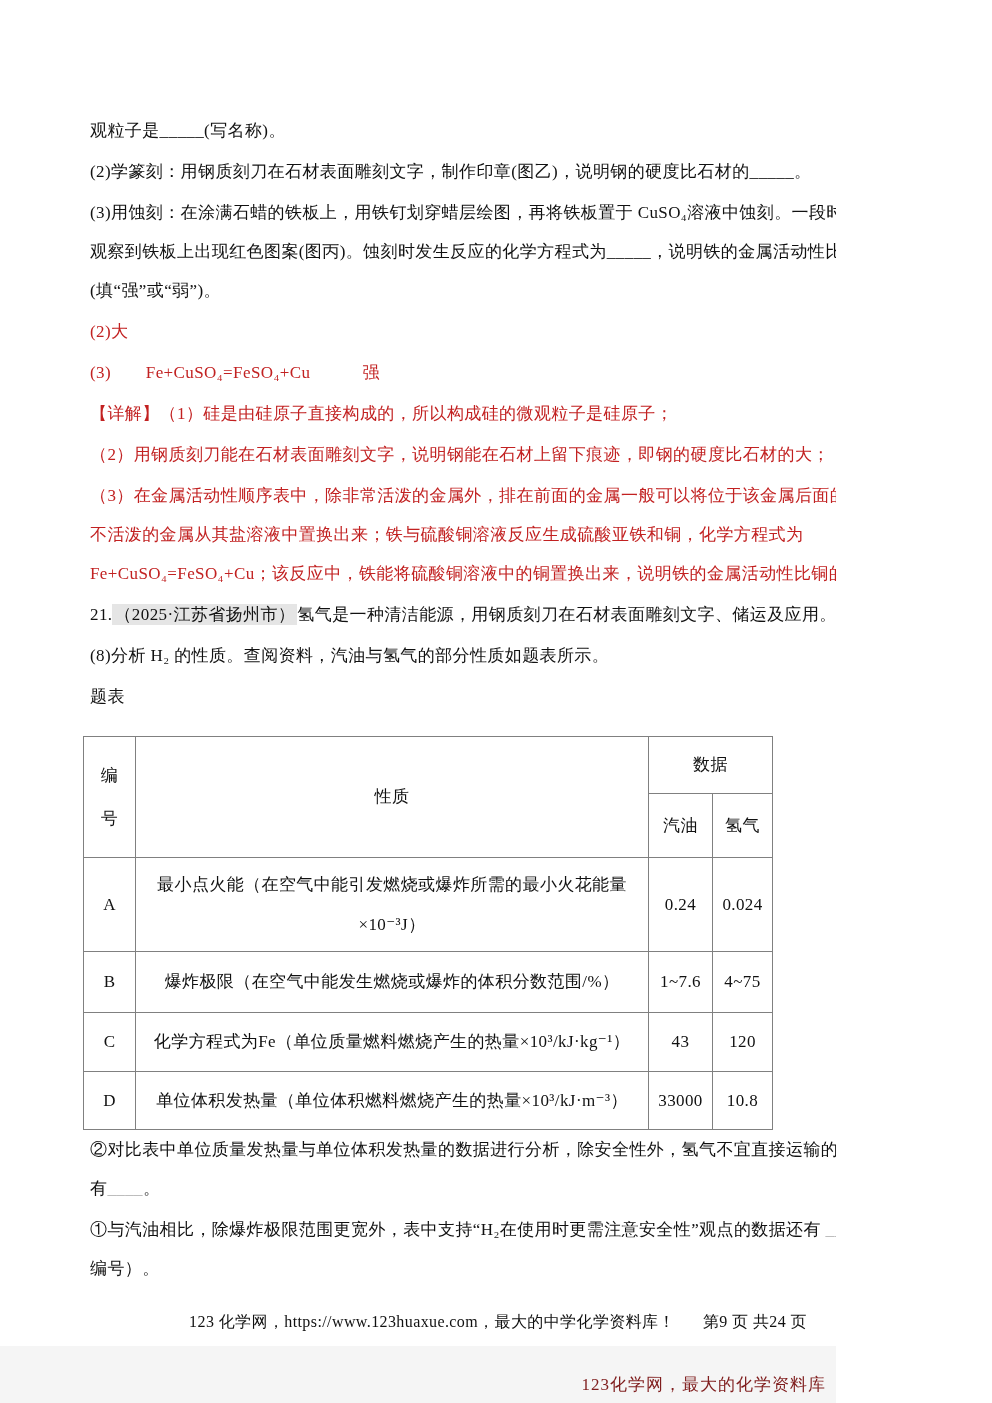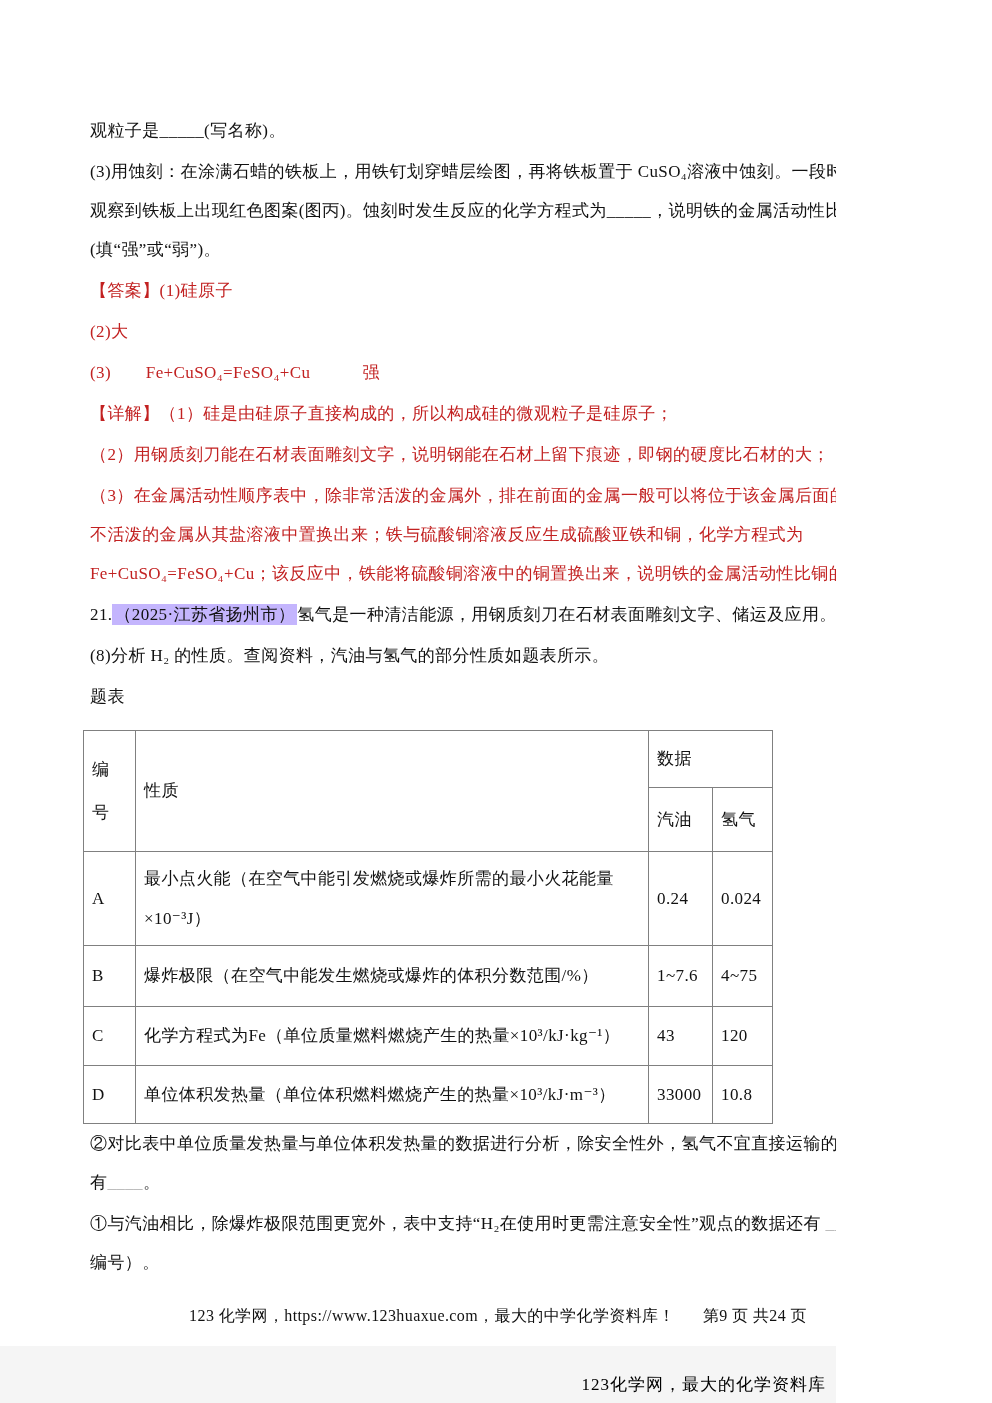--- a/index.html
+++ b/index.html
@@ -2,53 +2,53 @@
 <html><head>
 <meta charset="utf-8">
 <style>
   html,body{margin:0;padding:0;background:#fff;}
   .page{position:relative;width:836px;height:1403px;background:#ffffff;overflow:hidden;
         font-family:"Liberation Serif","DejaVu Serif",serif;color:#111;}
   .content{position:absolute;left:90px;top:111px;width:816px;}
   p.tline{margin:0 0 2px 0;font-size:17px;line-height:39px;letter-spacing:0.4px;}
   .red{color:#c22121;}
   .caption{line-height:30px;}
-  .hl{background:#c4b5fd;padding:1px 2px;}
+  .hl{background:#e5e5e5;padding:1px 2px;}
   .blank{color:#b3b3b3;}
-  table.props{border-collapse:collapse;table-layout:fixed;width:689px;margin:14px 0 0 -7px;}
+  table.props{border-collapse:collapse;table-layout:fixed;width:689px;margin:20px 0 0 -7px;text-align:center;}
   table.props td{border:1px solid #808080;font-size:17px;vertical-align:middle;
                  padding:2px 8px;line-height:40px;letter-spacing:0.4px;background:#fff;}
   td.cell-id{padding-left:9px;}
   td.cell-prop{padding-left:10px;}
   td.cell-val{padding-left:9px;}
   .vwrap{display:inline-block;width:1.15em;word-break:break-all;line-height:43px;}
   tr.h-hdr1 td{height:52px;}
   tr.h-hdr2 td{height:59px;}
   tr.h-a td{height:89px;}
   tr.h-b td{height:56px;}
   tr.h-c td{height:54px;}
   tr.h-d td{height:53px;}
   .after-table{margin-top:12px;}
   .footer-line{margin-top:22px;font-size:16px;line-height:24px;text-align:center;
                letter-spacing:0.4px;color:#111;}
   .footer-line .pgs{margin-left:28px;}
   .bottom-strip{position:absolute;left:0;right:0;bottom:0;height:57px;background:#f5f5f5;}
-  .watermark{position:absolute;right:10px;bottom:7px;font-size:17px;color:#000000;
+  .watermark{position:absolute;right:10px;bottom:7px;font-size:17px;color:#7f1d1d;
              letter-spacing:1px;text-align:right;}
 </style>
 </head>
 <body>
 
 <div class="page">
   <div class="content">
 
     <p class="tline">观粒子是_____(写名称)。</p>
+    <p class="tline">(2)学篆刻：用钢质刻刀在石材表面雕刻文字，制作印章(图乙)，说明钢的硬度比石材的_____。</p>
     <p class="tline">(3)用蚀刻：在涂满石蜡的铁板上，用铁钉划穿蜡层绘图，再将铁板置于 CuSO₄溶液中蚀刻。一段时间后，观察到铁板上出现红色图案(图丙)。蚀刻时发生反应的化学方程式为_____，说明铁的金属活动性比铜的__ (填“强”或“弱”)。</p>
 
-    <p class="tline red">【答案】(1)硅原子</p>
     <p class="tline red">(2)大</p>
     <p class="tline red">(3)　　Fe+CuSO₄=FeSO₄+Cu　　　强</p>
 
     <p class="tline red">【详解】（1）硅是由硅原子直接构成的，所以构成硅的微观粒子是硅原子；</p>
     <p class="tline red">（2）用钢质刻刀能在石材表面雕刻文字，说明钢能在石材上留下痕迹，即钢的硬度比石材的大；</p>
     <p class="tline red">（3）在金属活动性顺序表中，除非常活泼的金属外，排在前面的金属一般可以将位于该金属后面的、比它不活泼的金属从其盐溶液中置换出来；铁与硫酸铜溶液反应生成硫酸亚铁和铜，化学方程式为Fe+CuSO₄=FeSO₄+Cu；该反应中，铁能将硫酸铜溶液中的铜置换出来，说明铁的金属活动性比铜的强。</p>
 
     <p class="tline"><span>21.</span><span class="hl">（2025·江苏省扬州市）</span><span>氢气是一种清洁能源，用钢质刻刀在石材表面雕刻文字、储运及应用。</span></p>
 
     <p class="tline">(8)分析 H₂ 的性质。查阅资料，汽油与氢气的部分性质如题表所示。</p>

